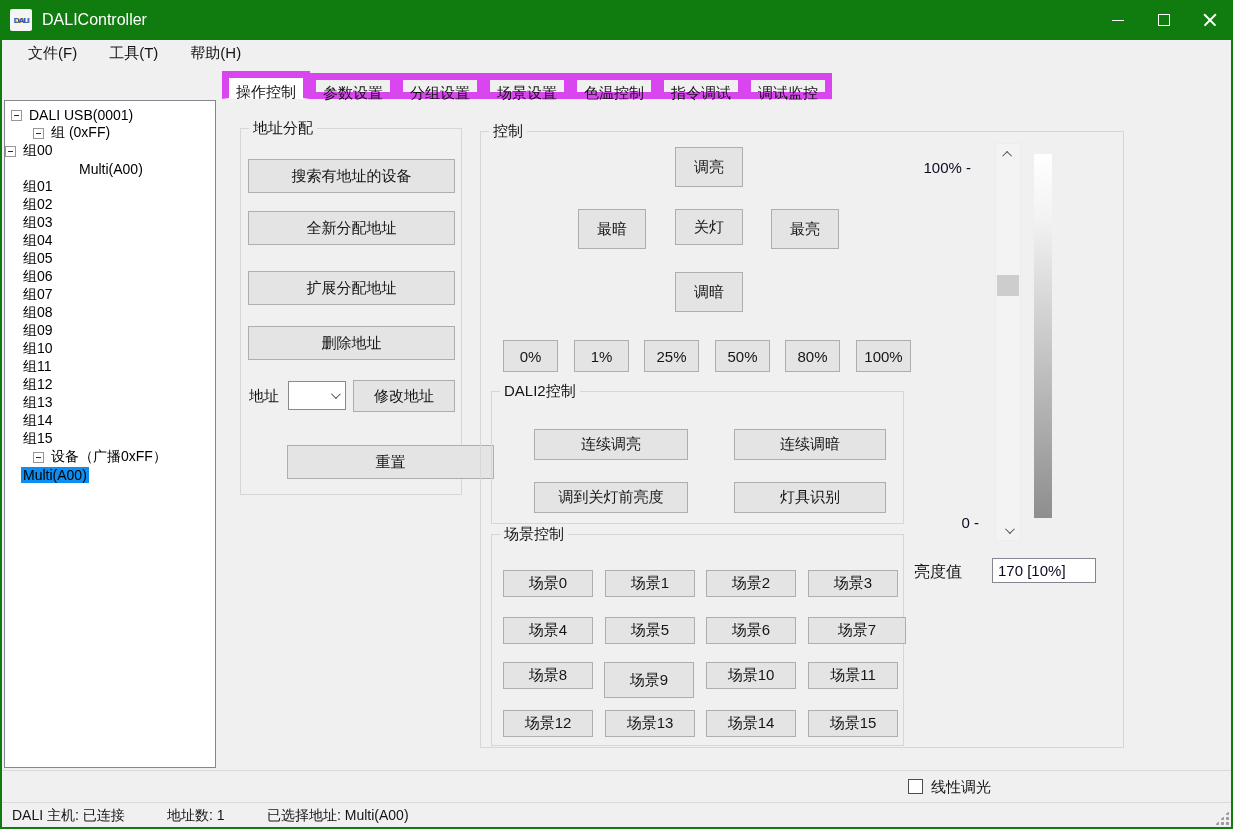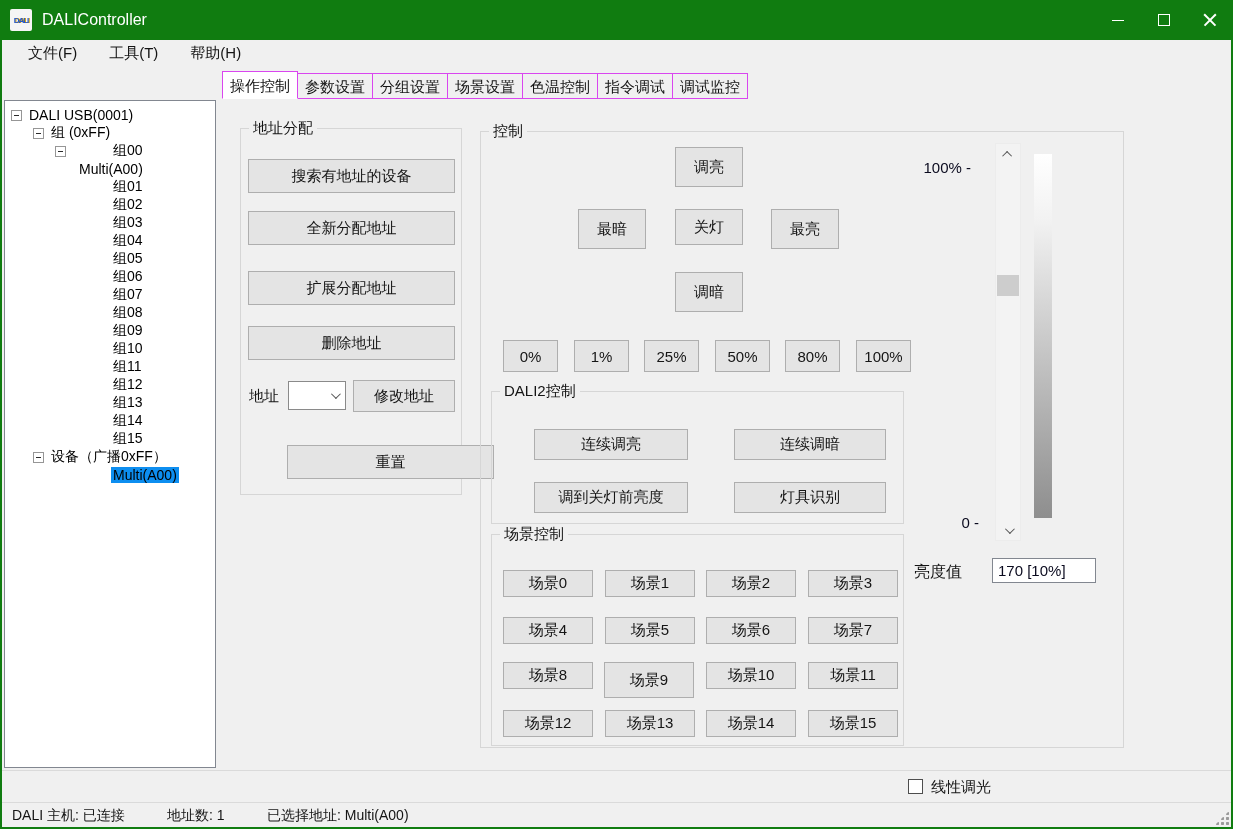--- a/index.html
+++ b/index.html
@@ -28,29 +28,29 @@
   .glyph-close{position:relative;width:14px;height:14px;}
   .glyph-close::before,.glyph-close::after{content:"";position:absolute;left:-1px;top:6px;width:16px;height:1.5px;background:#fff;}
   .glyph-close::before{transform:rotate(45deg);}
   .glyph-close::after{transform:rotate(-45deg);}
   
   .menubar{position:absolute;left:8px;top:40px;width:100%;height:31px;background:var(--bg);
            display:flex;align-items:flex-start;font-size:15px;color:var(--txt);}
   .menuitem{padding:4px 14px;margin-left:4px;cursor:default;}
   
   .tabstrip{position:absolute;left:220px;top:71px;display:flex;align-items:flex-end;height:28px;z-index:3;}
-  .tab{width:76px;height:26px;line-height:25px;text-align:center;font-size:15px;color:var(--txt);
-       background:var(--bg);border:1px solid #d946ef;margin-right:-1px;}
+  .tab{width:88px;height:26px;line-height:25px;text-align:center;font-size:15px;color:var(--txt);
+       background:var(--bg);border:7px solid #d946ef;margin-right:-1px;}
   .tab.active{background:#fff;height:28px;line-height:27px;border-bottom:1px solid #fff;z-index:4;}
   
   .tree{position:absolute;left:2px;top:100px;width:212px;height:668px;background:#fff;
         border:1px solid #828790;font-family:"DejaVu Sans Mono",monospace;font-size:14px;color:#000;
         padding-top:5px;overflow:hidden;}
   .trow{height:18px;display:flex;align-items:center;white-space:nowrap;}
-  .lvl0{padding-left:6px;}.lvl1{padding-left:28px;}.lvl2{padding-left:50px;gap:40px;}.lvl3{padding-left:72px;}
+  .lvl0{padding-left:6px;}.lvl1{padding-left:28px;}.lvl2{}.lvl3{padding-left:72px;}
   .expander{position:relative;width:11px;height:11px;border:1px solid #969696;background:#fff;flex:0 0 11px;margin-right:5px;}
   .expander::before{content:"";position:absolute;left:2px;right:2px;top:4px;height:1px;background:#2b2b2b;}
   .tspacer{width:16px;flex:0 0 16px;}
   .tlabel{padding:0 2px;}
   .tlabel.sel{background:#0d8ef0;color:#000;}
   
   .groupbox{position:absolute;border:1px solid var(--box-border);}
   .gb-label{position:absolute;top:-10px;left:8px;background:var(--bg);padding:0 4px;font-size:15px;color:var(--txt);}
   
   .btn{position:absolute;background:var(--btn-bg);border:1px solid var(--btn-border);
@@ -244,21 +244,21 @@
 
     <div class="groupbox" style="left:10px;top:402px;width:413px;height:212px;">
       <span class="gb-label">场景控制</span>
       <div class="btn" style="left:11px;top:35px;width:90px;height:27px;">场景0</div>
       <div class="btn" style="left:113px;top:35px;width:90px;height:27px;">场景1</div>
       <div class="btn" style="left:214px;top:35px;width:90px;height:27px;">场景2</div>
       <div class="btn" style="left:316px;top:35px;width:90px;height:27px;">场景3</div>
       <div class="btn" style="left:11px;top:82px;width:90px;height:27px;">场景4</div>
       <div class="btn" style="left:113px;top:82px;width:90px;height:27px;">场景5</div>
       <div class="btn" style="left:214px;top:82px;width:90px;height:27px;">场景6</div>
-      <div class="btn" style="left:316px;top:82px;width:90px;height:27px;">场景7</div>
+      <div class="btn" style="left:316px;top:82px;width:98px;height:27px;">场景7</div>
       <div class="btn" style="left:11px;top:127px;width:90px;height:27px;">场景8</div>
       <div class="btn" style="left:112px;top:127px;width:90px;height:36px;">场景9</div>
       <div class="btn" style="left:214px;top:127px;width:90px;height:27px;">场景10</div>
       <div class="btn" style="left:316px;top:127px;width:90px;height:27px;">场景11</div>
       <div class="btn" style="left:11px;top:175px;width:90px;height:27px;">场景12</div>
       <div class="btn" style="left:113px;top:175px;width:90px;height:27px;">场景13</div>
       <div class="btn" style="left:214px;top:175px;width:90px;height:27px;">场景14</div>
       <div class="btn" style="left:316px;top:175px;width:90px;height:27px;">场景15</div>
     </div>
 

